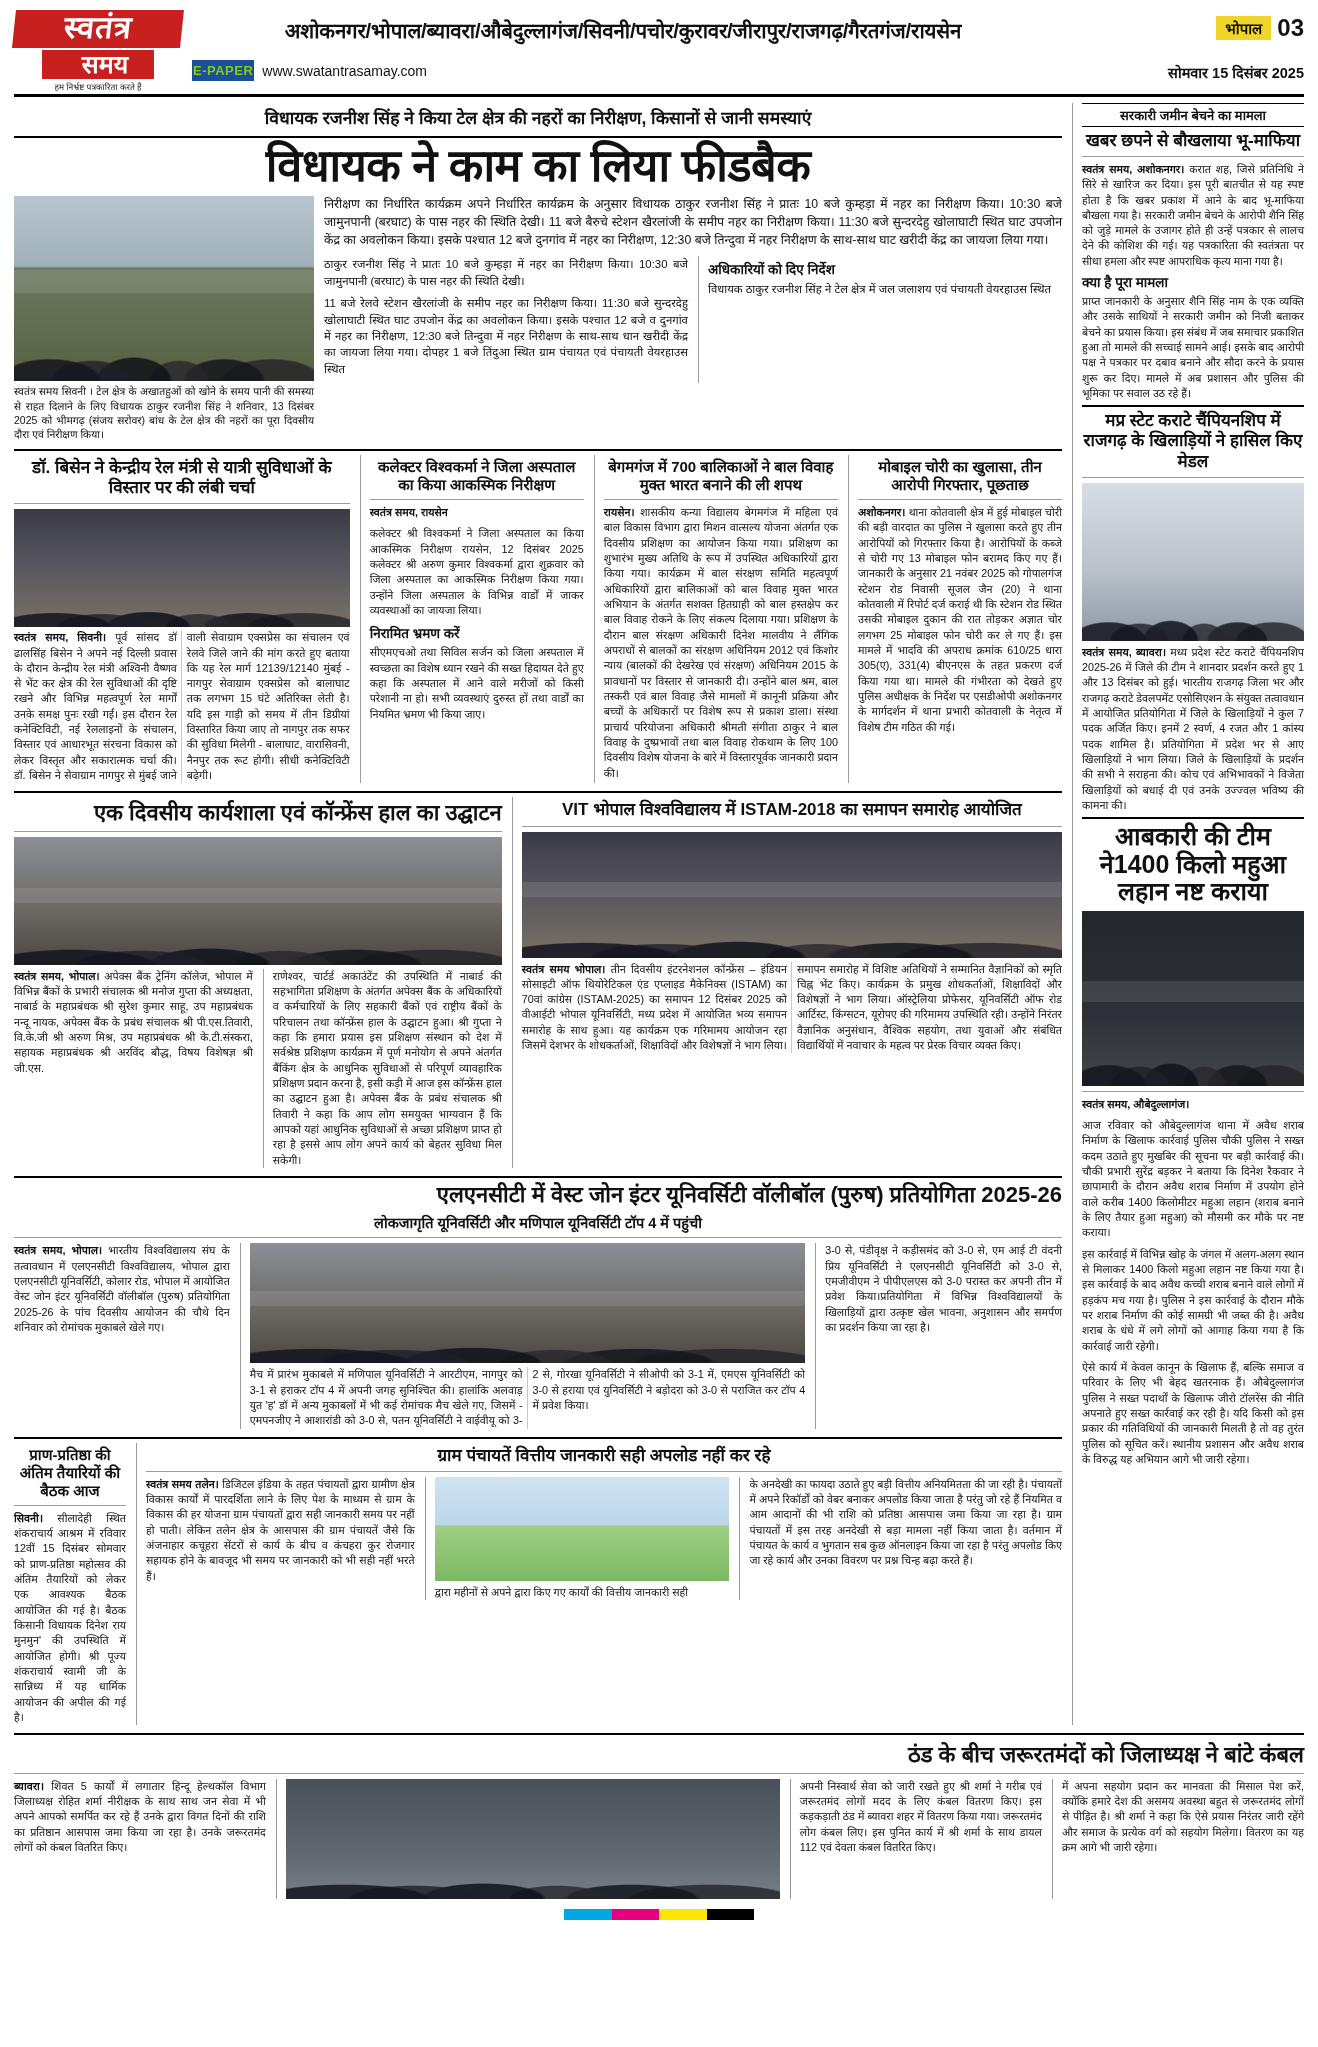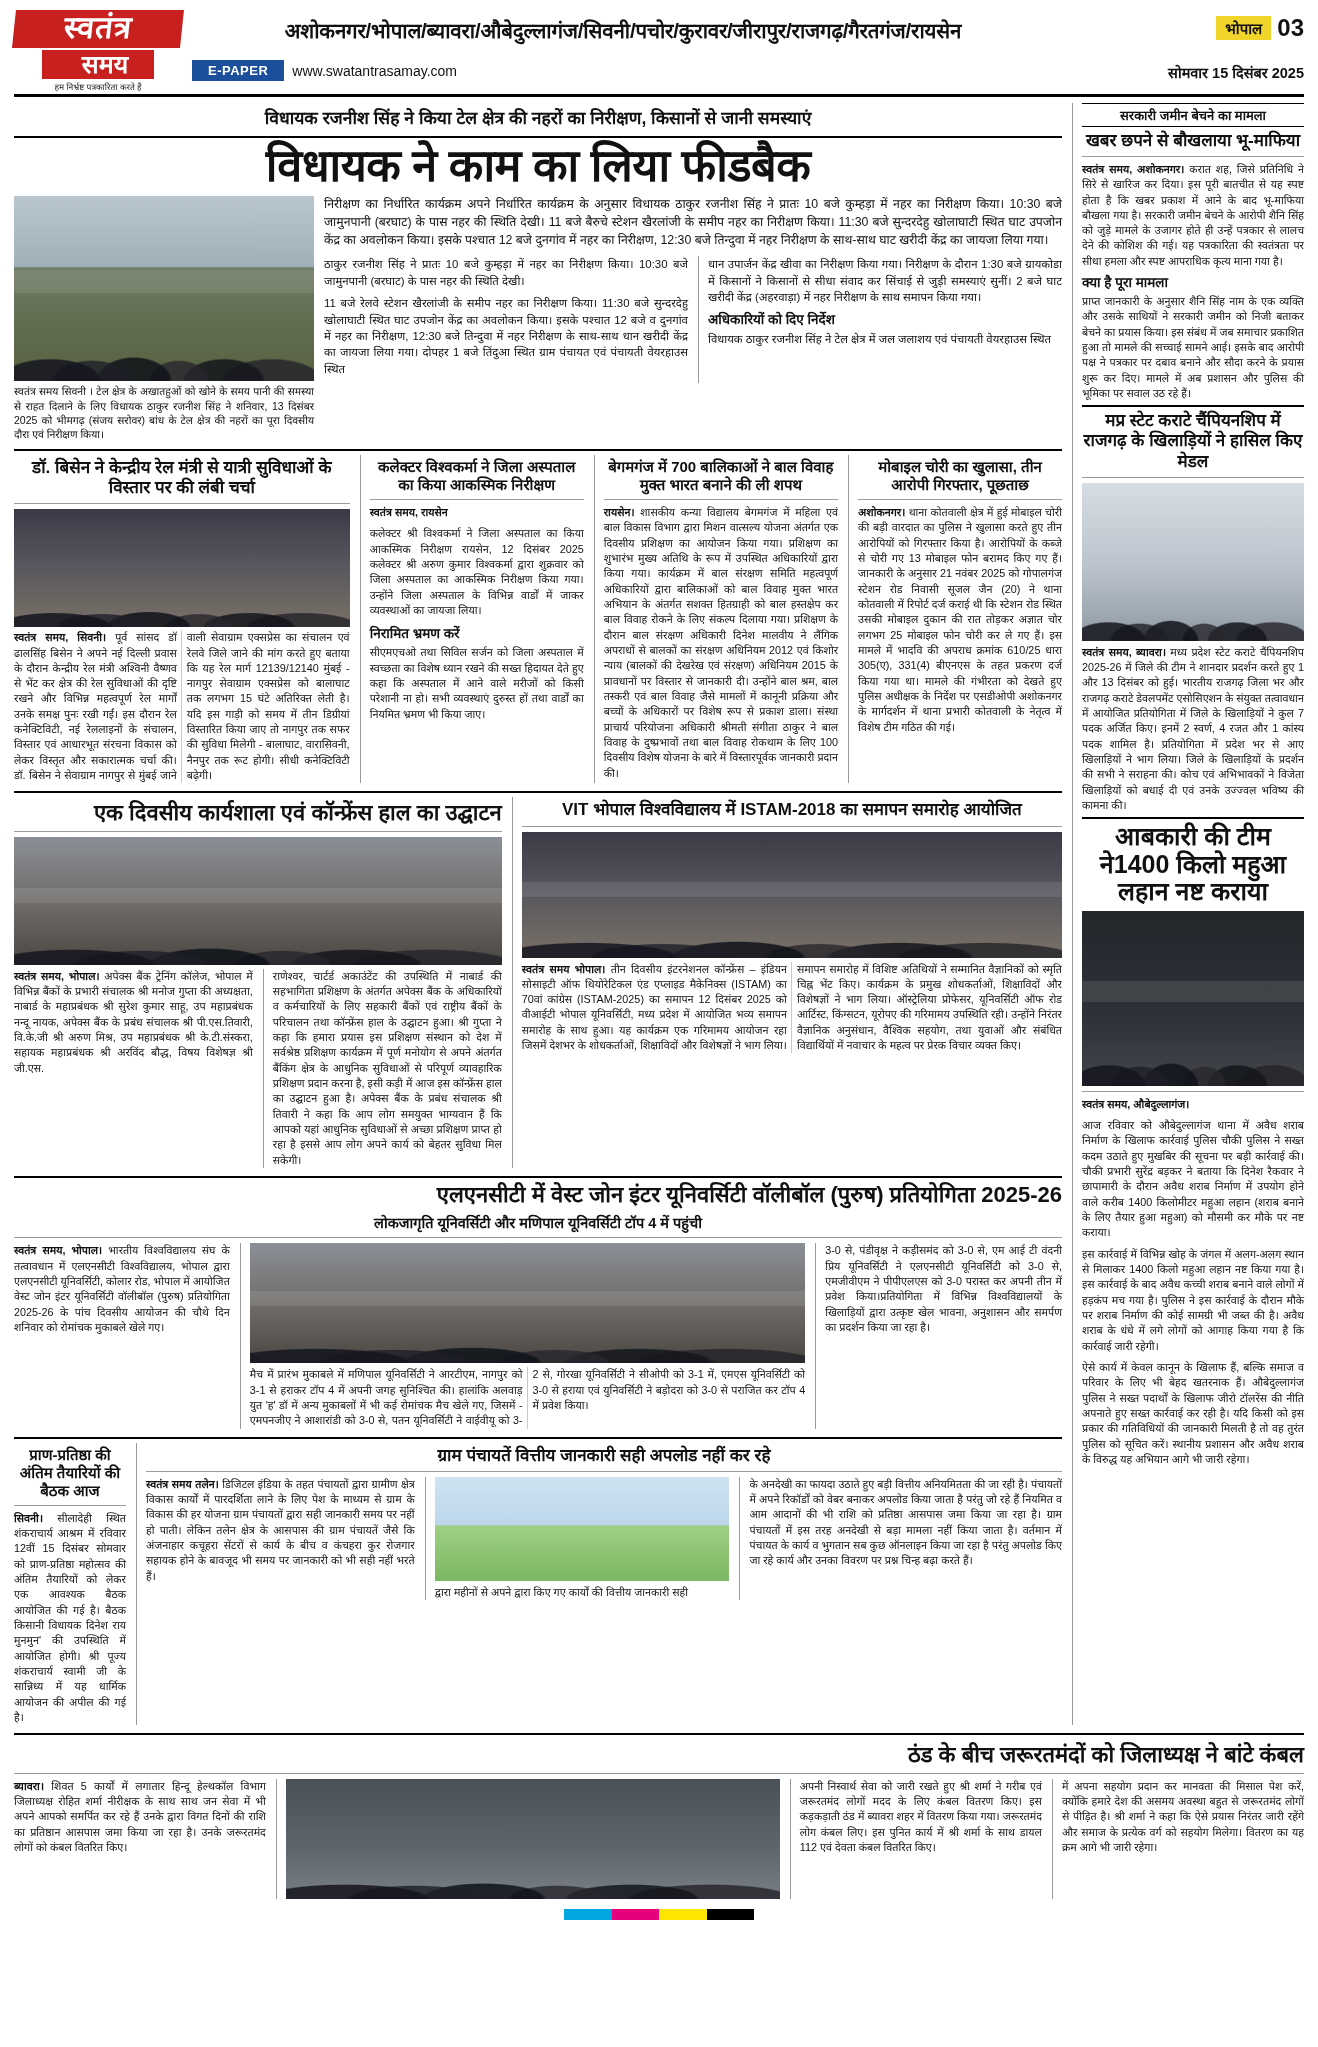--- a/index.html
+++ b/index.html
@@ -81,24 +81,24 @@
     text-align: center;
   }
   .epaper-row {
     display: flex;
     align-items: center;
     margin-top: 16px;
     gap: 8px;
   }
   .epaper-badge {
     background: #1b4f9c;
-    color: #ffffff;
+    color: #84cc16;
     font-size: 13px;
     font-weight: bold;
-    padding: 3px 16px;
+    padding: 3px 1px;
     letter-spacing: 0.5px;
   }
   .epaper-url {
     font-size: 14px;
     color: #111;
   }
   .masthead-right {
     flex: 0 0 250px;
     display: flex;
     flex-direction: column;
@@ -307,21 +307,20 @@
             <div class="caption">स्वतंत्र समय सिवनी । टेल क्षेत्र के अखातहुओं को खोने के समय पानी की समस्या से राहत दिलाने के लिए विधायक ठाकुर रजनीश सिंह ने शनिवार, 13 दिसंबर 2025 को भीमगढ़ (संजय सरोवर) बांध के टेल क्षेत्र की नहरों का पूरा दिवसीय दौरा एवं निरीक्षण किया।</div>
           </div>
           <div style="flex:1 1 auto;">
             <div class="body-col">निरीक्षण का निर्धारित कार्यक्रम अपने निर्धारित कार्यक्रम के अनुसार विधायक ठाकुर रजनीश सिंह ने प्रातः 10 बजे कुम्हड़ा में नहर का निरीक्षण किया। 10:30 बजे जामुनपानी (बरघाट) के पास नहर की स्थिति देखी। 11 बजे बैरुचे स्टेशन खैरलांजी के समीप नहर का निरीक्षण किया। 11:30 बजे सुन्दरदेहु खोलाघाटी स्थित घाट उपजोन केंद्र का अवलोकन किया। इसके पश्चात 12 बजे दुनगांव में नहर का निरीक्षण, 12:30 बजे तिन्दुवा में नहर निरीक्षण के साथ-साथ घाट खरीदी केंद्र का जायजा लिया गया।</div>
             <div class="flexrow" style="margin-top:6px;">
               <div class="body-col small" style="flex:1 1 50%;">
                 <p>ठाकुर रजनीश सिंह ने प्रातः 10 बजे कुम्हड़ा में नहर का निरीक्षण किया। 10:30 बजे जामुनपानी (बरघाट) के पास नहर की स्थिति देखी।</p>
                 <p>11 बजे रेलवे स्टेशन खैरलांजी के समीप नहर का निरीक्षण किया। 11:30 बजे सुन्दरदेहु खोलाघाटी स्थित घाट उपजोन केंद्र का अवलोकन किया। इसके पश्चात 12 बजे व दुनगांव में नहर का निरीक्षण, 12:30 बजे तिन्दुवा में नहर निरीक्षण के साथ-साथ धान खरीदी केंद्र का जायजा लिया गया। दोपहर 1 बजे तिंदुआ स्थित ग्राम पंचायत एवं पंचायती वेयरहाउस स्थित</p>
               </div>
               <div class="vline" style="flex:1 1 50%;">
-                <div class="body-col small">धान उपार्जन केंद्र खीवा का निरीक्षण किया गया। निरीक्षण के दौरान 1:30 बजे ग्रायकोडा में किसानों ने किसानों से सीधा संवाद कर सिंचाई से जुड़ी समस्याएं सुनीं। 2 बजे घाट खरीदी केंद्र (अहरवाड़ा) में नहर निरीक्षण के साथ समापन किया गया।</div>
                 <div class="inline-head">अधिकारियों को दिए निर्देश</div>
                 <div class="body-col small">विधायक ठाकुर रजनीश सिंह ने टेल क्षेत्र में जल जलाशय एवं पंचायती वेयरहाउस स्थित</div>
               </div>
             </div>
           </div>
         </div>
       </div>
 
       <hr class="hr-black" style="margin-top:8px;">
 

